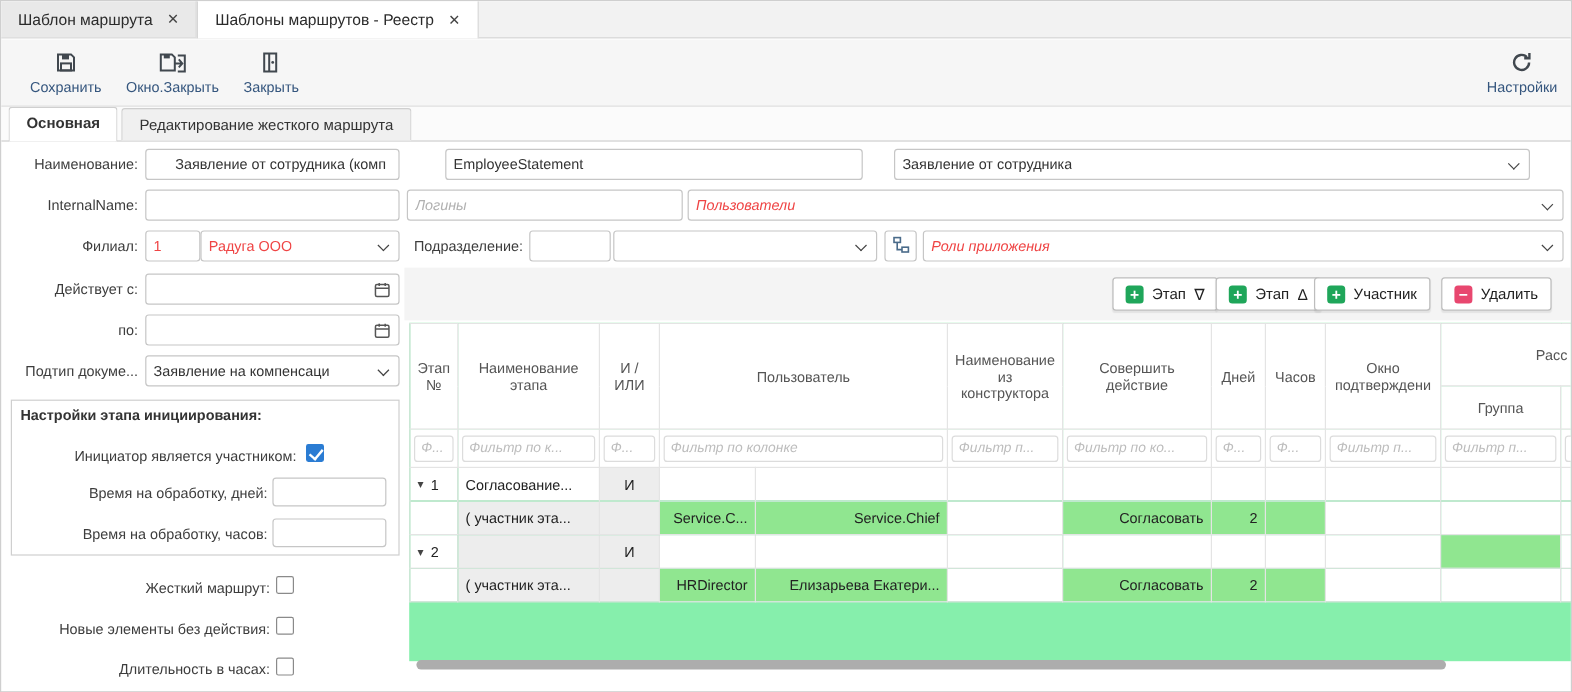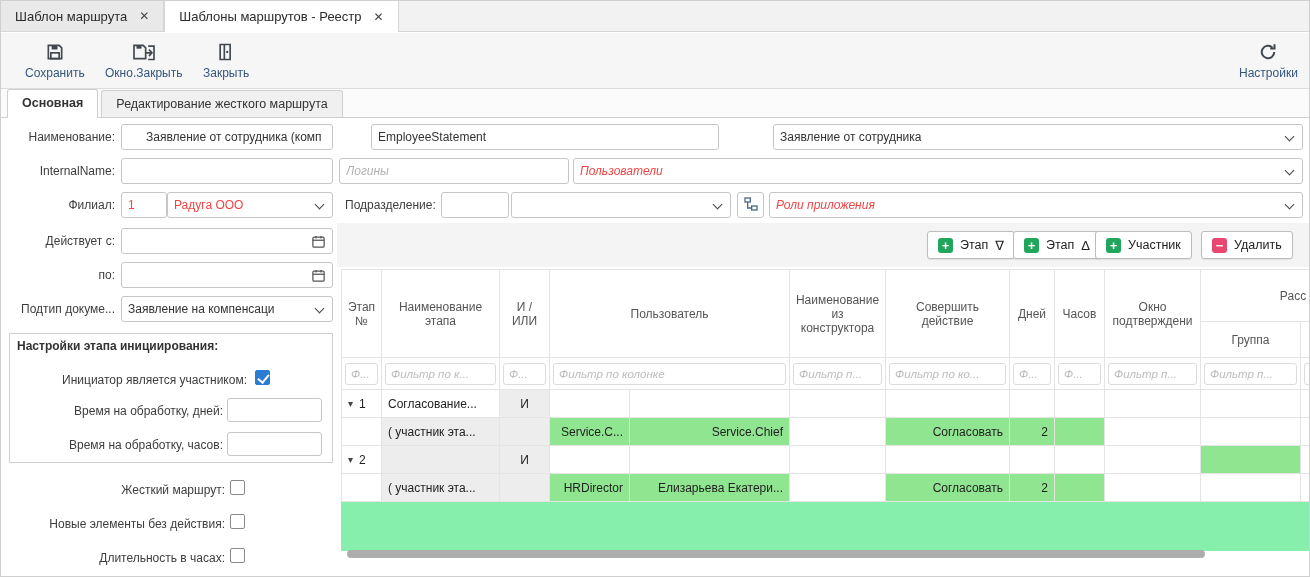--- a/index.html
+++ b/index.html
@@ -186,21 +186,21 @@
   <input class="inp" style="left: 226px; top: 431px; width: 95px; height: 24px;">
 
   <div class="blabel" style="top:482px">Жесткий маршрут:</div>
   <span class="cb" style="left:229px;top:479px"></span>
   <div class="blabel" style="top:516px">Новые элементы без действия:</div>
   <span class="cb" style="left:229px;top:513px"></span>
   <div class="blabel" style="top:550px">Длительность в часах:</div>
   <span class="cb" style="left:229px;top:547px"></span>
 
   <input class="inp" style="left: 338px; top: 123px; width: 348px; margin-left: 32px;" value="EmployeeStatement">
-  <div class="sel" style="left:772px;top:123px;width:530px">
+  <div class="sel" style="left:744px;top:123px;width:530px">
     <span class="selval">Заявление от сотрудника</span>
     <span class="chev"></span>
   </div>
 
   <input class="inp" style="left: 338px; top: 157px; width: 230px;" placeholder="Логины">
   <div class="sel" style="left:572px;top:157px;width:730px">
     <span class="selval muted" style="font-style:italic">Пользователи</span>
     <span class="chev"></span>
   </div>
 

